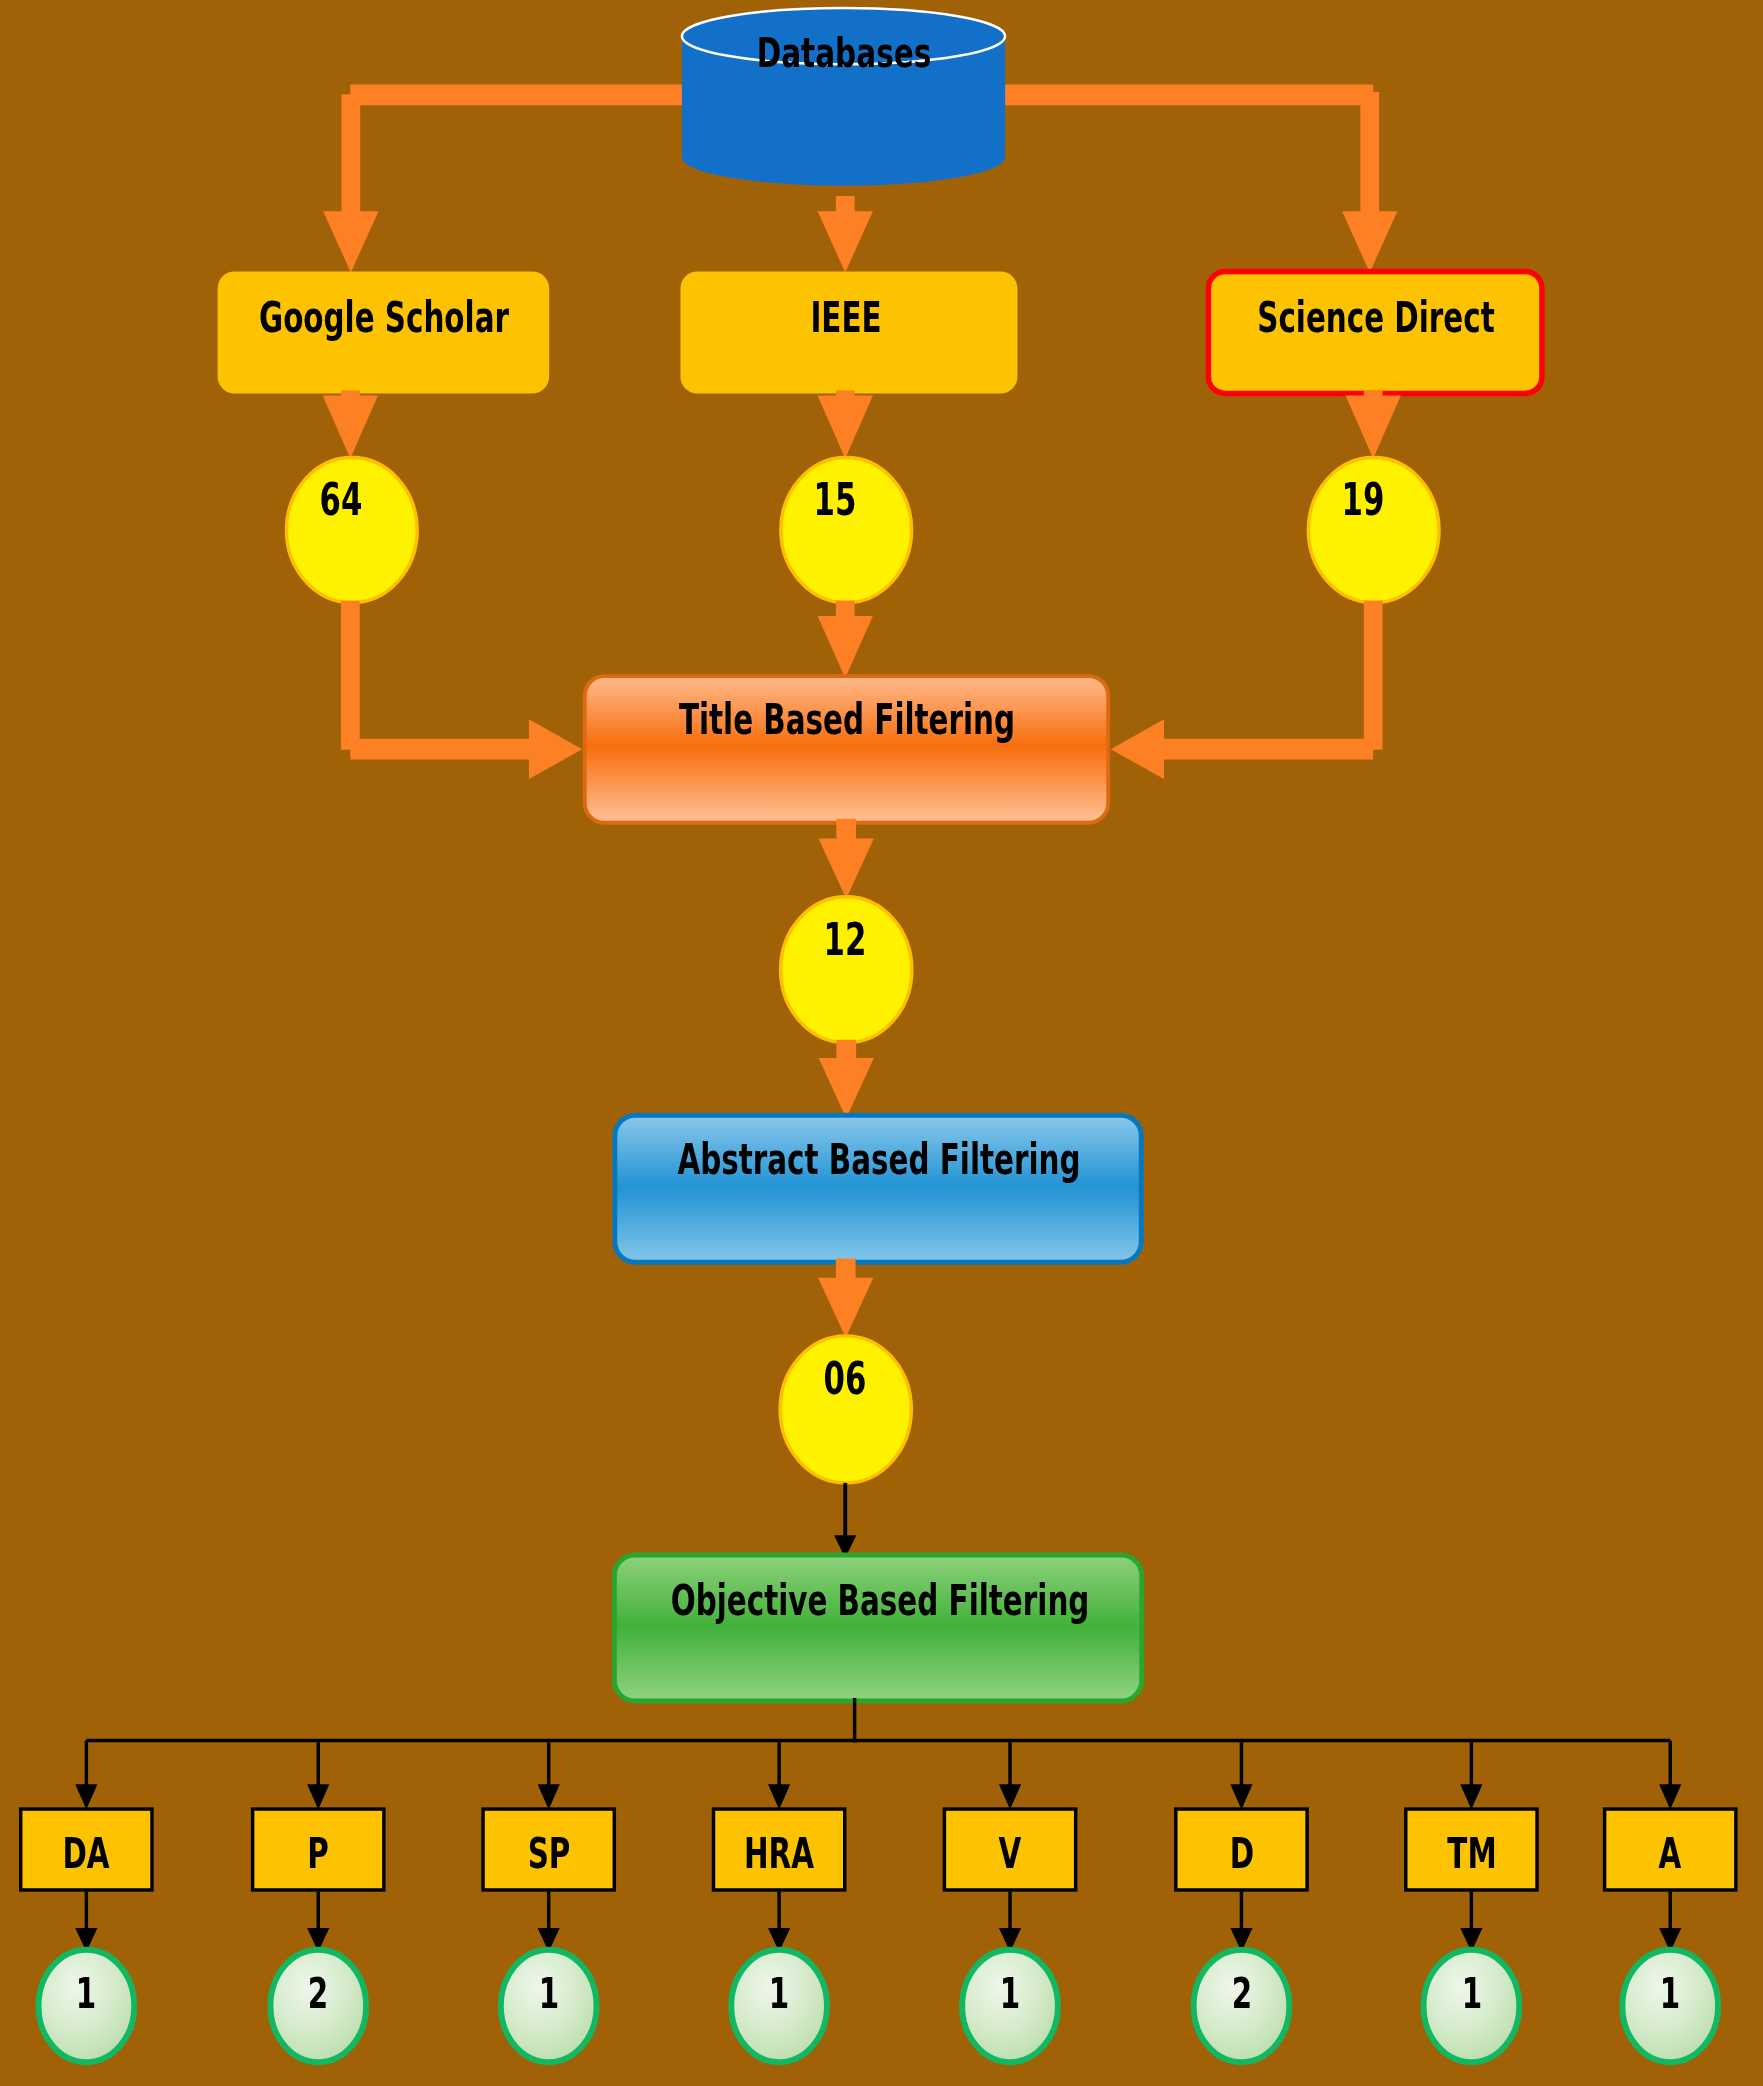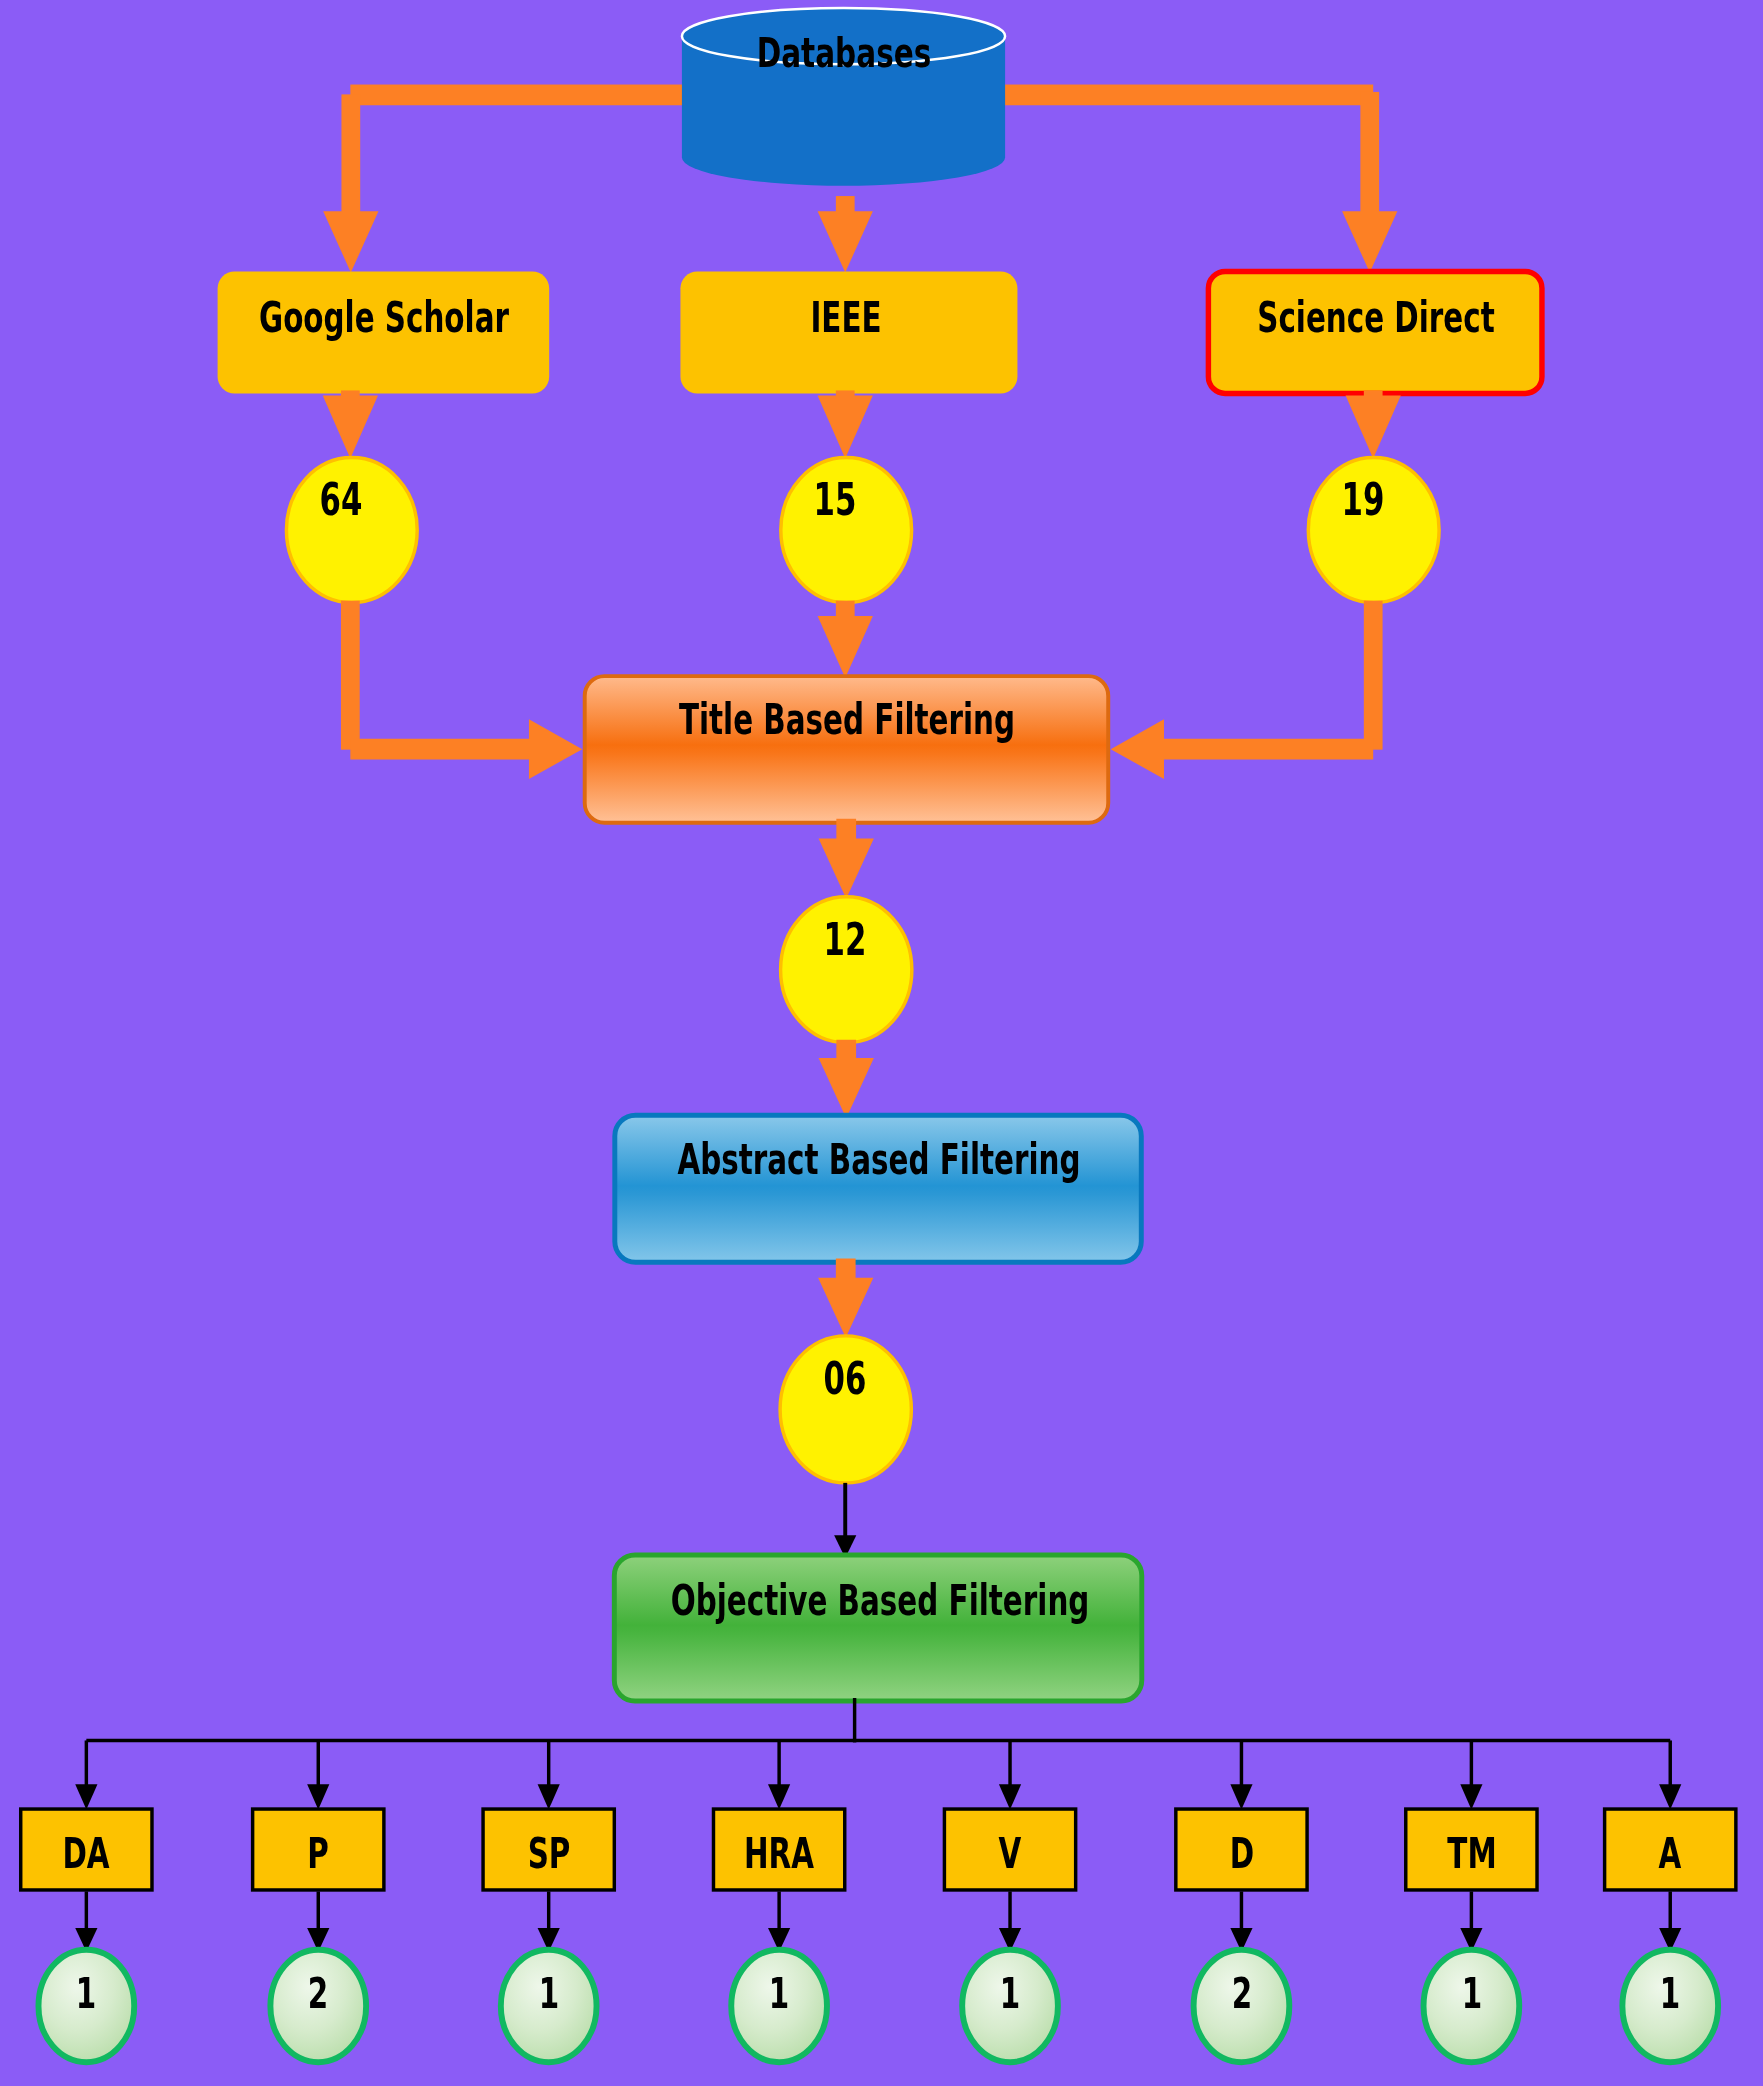--- a/index.html
+++ b/index.html
@@ -1,19 +1,19 @@
 <!DOCTYPE html>
 <html style="font-size:8px"><head>
 <meta charset="utf-8">
 <title>Literature Selection Flowchart</title>
 <style>
   html,body{margin:0;padding:0;background:#ffffff;}
   body{width:1763px;height:2087px;overflow:hidden;
        font-family:"DejaVu Sans","Liberation Sans",sans-serif;}
-  #stage{position:relative;width:1763px;height:2087px;background:#8b5cf6;text-decoration:underline;}
+  #stage{position:relative;width:1763px;height:2087px;background:#a16207;text-decoration:underline;}
   svg#gfx{position:absolute;left:0;top:0;width:1763px;height:2087px;display:block;}
   .txt{position:absolute;font-weight:bold;color:#000;white-space:nowrap;
        line-height:1;text-align:center;left:0;top:0;}
 </style>
 </head>
 <body>
 
 <div id="stage">
 <svg id="gfx" viewBox="0 0 3573 4229" xmlns="http://www.w3.org/2000/svg">
   <defs>

